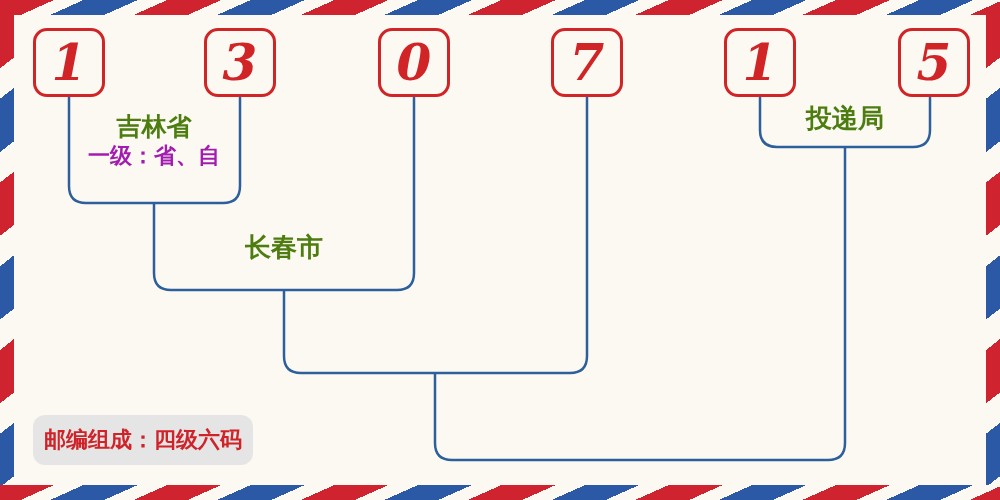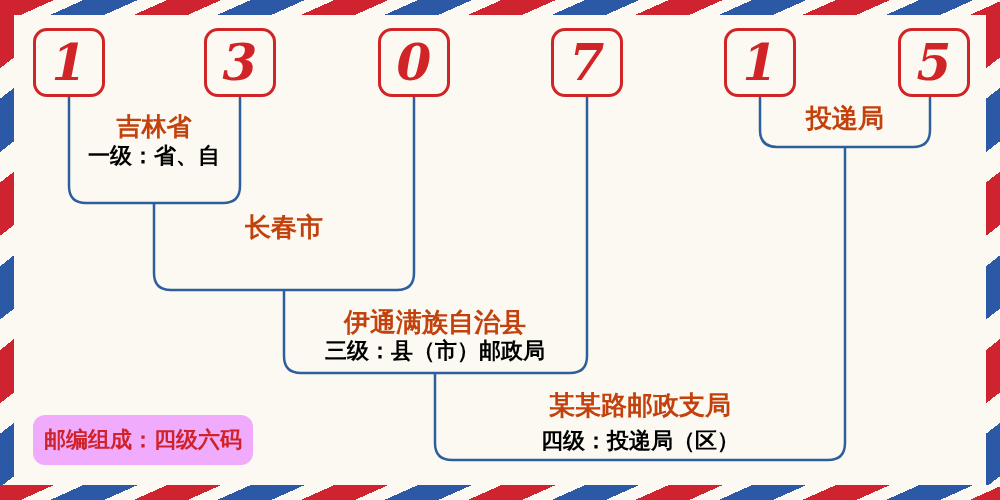--- a/index.html
+++ b/index.html
@@ -45,35 +45,35 @@
     font-size:50px; line-height:1;
     color:#d02427;
   }
 
   
   .connectors { position:absolute; left:0; top:0; width:1000px; height:500px; }
   .connectors path { fill:none; stroke:#2d5f9d; stroke-width:2.5; }
 
   
   .level { position:absolute; text-align:center; transform:translateX(-50%); }
-  .level .name  { color:#c2410c; font-weight:bold; font-size:26px; line-height:30px; white-space:nowrap; }
-  .level .desc  { color:#000000; font-weight:bold; font-size:22px; line-height:27px; white-space:nowrap; }
+  .level .name  { color:#4d7c0f; font-weight:bold; font-size:26px; line-height:30px; white-space:nowrap; }
+  .level .desc  { color:#a21caf; font-weight:bold; font-size:22px; line-height:27px; white-space:nowrap; }
   #level1 { left:154px; top:112px; }
   #level1 .name { font-size:25px; }
-  #level2 { left:284px; top:212px; }
+  #level2 { left:284px; top:232px; }
   #level3 { left:435px; top:307px; }
   #level4 { left:640px; top:390px; }
   #level4 .desc { margin-top:7px; }
   #level5 { left:845px; top:103px;text-align:right; }
 
   
   .footer-label {
     position:absolute; left:33px; top:415px;
     width:220px; height:50px;
-    background:#f0abfc; border-radius:12px;
+    background:#e5e5e5; border-radius:12px;
     display:flex; align-items:center; justify-content:center;
     color:#cf2329; font-weight:bold; font-size:22px;
     white-space:nowrap;
   }
 </style>
 </head>
 <body>
 
 <div class="canvas">
 
@@ -111,29 +111,21 @@
 
   <div class="level" id="level1">
     <div class="name">吉林省</div>
     <div class="desc">一级：省、自</div>
   </div>
 
   <div class="level" id="level2">
     <div class="name">长春市</div>
   </div>
 
-  <div class="level" id="level3">
-    <div class="name">伊通满族自治县</div>
-    <div class="desc">三级：县（市）邮政局</div>
-  </div>
 
-  <div class="level" id="level4">
-    <div class="name">某某路邮政支局</div>
-    <div class="desc">四级：投递局（区）</div>
-  </div>
 
   <div class="level" id="level5">
     <div class="name">投递局</div>
   </div>
 
   <div class="footer-label">
     <span>邮编组成：四级六码</span>
   </div>
 
 </div>

